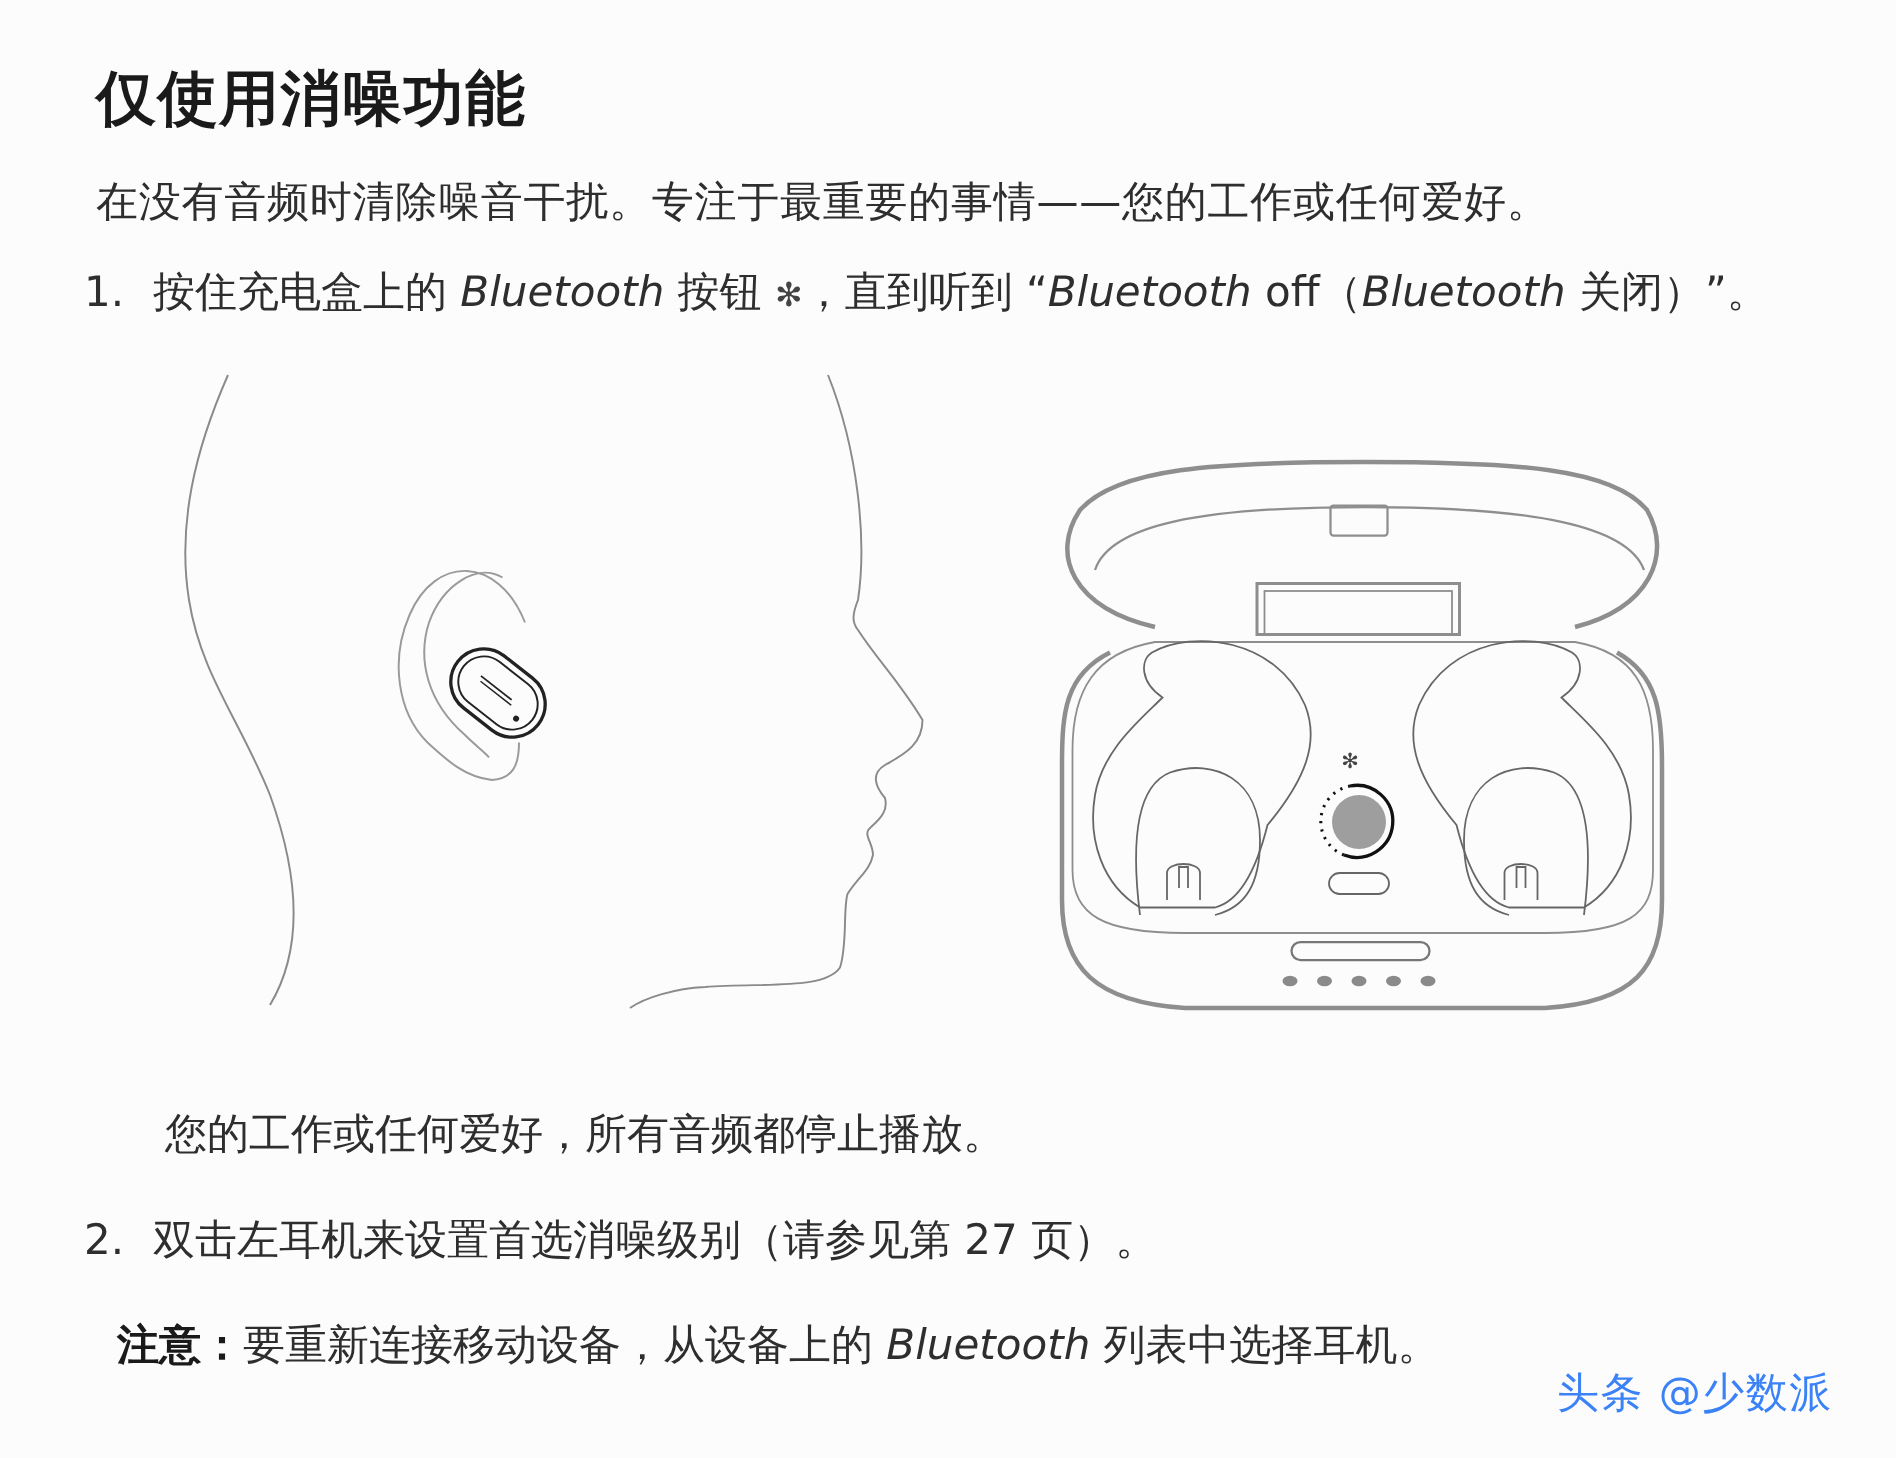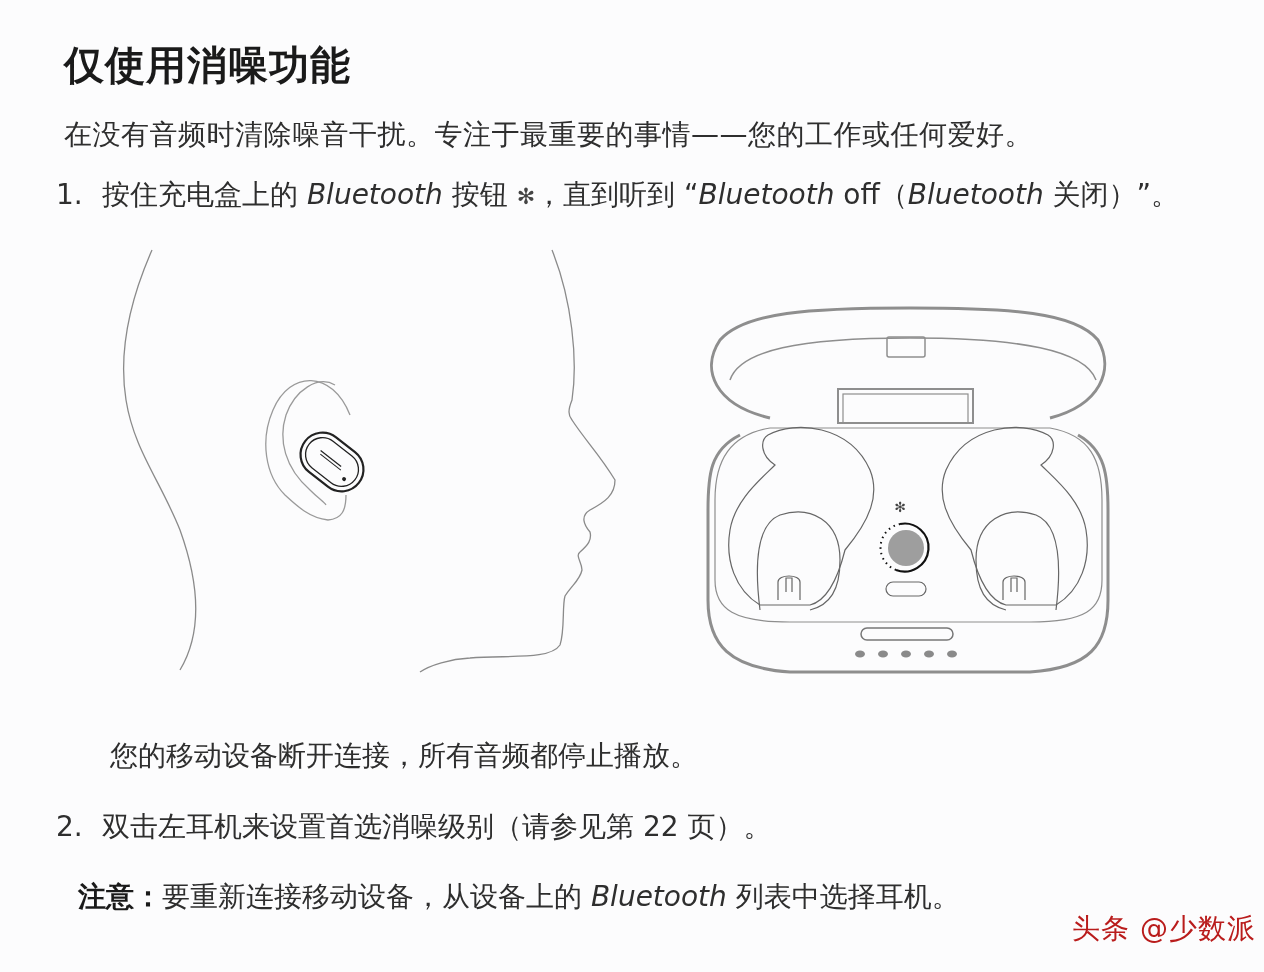--- a/index.html
+++ b/index.html
@@ -33,23 +33,22 @@
     }
     .note {
       position: absolute; left: 78px; top: 878px;
       font-size: 28px; color: #2e2e2e; white-space: nowrap;
     }
     .note .label { font-weight: bold; color: #1a1a1a; }
     i { font-style: italic; }
     .bt-glyph { font-size: 22px; color: #444; }
     .watermark {
       position: absolute; left: 1038px; top: 910px;
-      font-size: 28px; color: #b91c1c; letter-spacing: 1px;
+      font-size: 28px; color: #3b82f6; letter-spacing: 1px;
       text-shadow: 0 0 2px #fff, 0 0 2px #fff;
-      margin-left: 34px;
     }
     .illus-head { position: absolute; left: 110px; top: 240px; }
     .illus-case { position: absolute; left: 700px; top: 300px; }
   </style>
 </head>
 <body>
 
 <h1 class="title">仅使用消噪功能</h1>
 
 <div class="intro">在没有音频时清除噪音干扰。专注于最重要的事情——您的工作或任何爱好。</div>
@@ -115,23 +114,23 @@
 
   <g fill="#8a8a8a">
     <ellipse cx="160" cy="354" rx="5" ry="3.5"></ellipse>
     <ellipse cx="183" cy="354" rx="5" ry="3.5"></ellipse>
     <ellipse cx="206" cy="354" rx="5" ry="3.5"></ellipse>
     <ellipse cx="229" cy="354" rx="5" ry="3.5"></ellipse>
     <ellipse cx="252" cy="354" rx="5" ry="3.5"></ellipse>
   </g>
 </svg>
 
-<div class="result">您的移动设备断开连接，所有音频都停止播放。</div>
+<div class="result">您的工作或任何爱好，所有音频都停止播放。</div>
 
 <div class="step step2">
-  <span class="num">2.</span><span>双击左耳机来设置首选消噪级别（请参见第 22 页）。</span>
+  <span class="num">2.</span><span>双击左耳机来设置首选消噪级别（请参见第 27 页）。</span>
 </div>
 
 <div class="note">
   <span class="label">注意：</span><span>要重新连接移动设备，从设备上的 </span><i>Bluetooth</i><span> 列表中选择耳机。</span>
 </div>
 
 <div class="watermark">头条 @少数派</div>
 
 </body></html>

